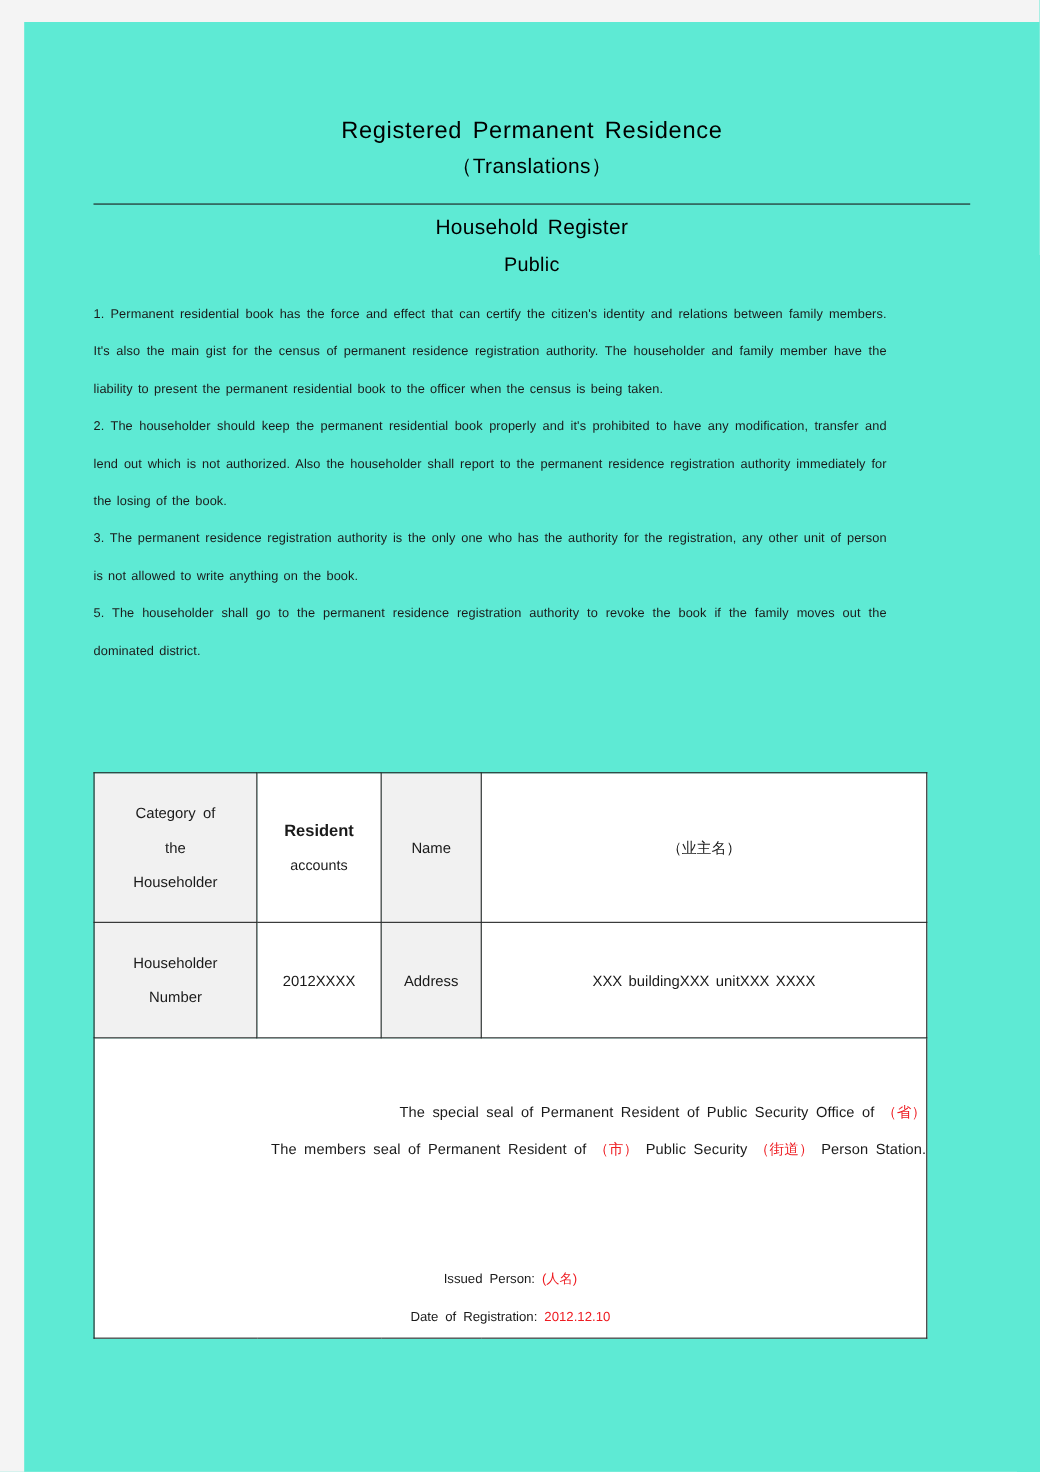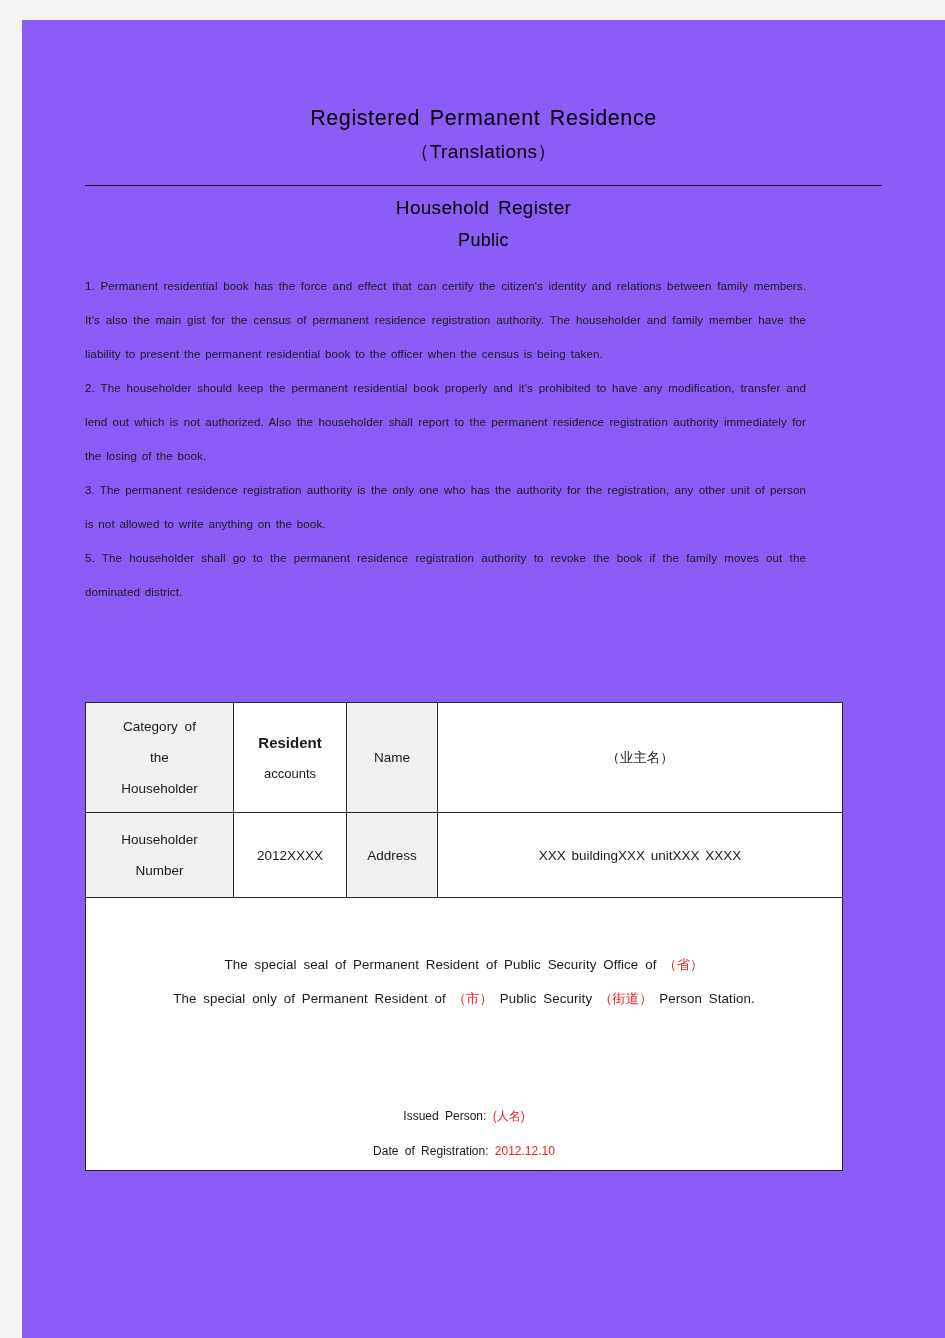--- a/index.html
+++ b/index.html
@@ -13,21 +13,21 @@
     background: #f4f4f4;
     font-family: "Liberation Sans", sans-serif;
     overflow: hidden;
   }
   .page {
     position: absolute;
     left: 22px;
     top: 20px;
     width: 923px;
     height: 1318px;
-    background: #8b5cf6;
+    background: #5eead4;
   }
   .content {
     position: relative;
     width: 923px;
     height: 1318px;
   }
 
   
   .doc-title {
     text-align: center;
@@ -115,21 +115,21 @@
     font-weight: normal;
   }
   .c-label {
     background: #f1f1f1;
   }
   .c-plain {
     background: #ffffff;
   }
   .cell-lines {
     line-height: 31px;
-    padding: 8px 4px;
+    padding: 21px 4px;
     word-spacing: 3px;
   }
   .cell-lines .l-big {
     font-size: 15px;
     font-weight: bold;
   }
   .cell-lines .l-small {
     font-size: 13px;
   }
   .r1 { height: 110px; }
@@ -144,21 +144,21 @@
   }
 
   
   .seal-cell {
     height: 272px;
     vertical-align: top;
     background: #ffffff;
   }
   .seal-inner {
     padding-top: 48px;
-    text-align: center;
+    text-align: right;
   }
   .seal-line {
     font-size: 13.3px;
     color: #1a1a1a;
     line-height: 34px;
     word-spacing: 3px;
     letter-spacing: 0.1px;
   }
   .issued-block {
     padding-top: 83px;
@@ -242,21 +242,21 @@
           <td class="c-plain red-val">XXX  buildingXXX  unitXXX  XXXX</td>
         </tr>
 
         <tr>
           <td class="seal-cell" colspan="4">
             <div class="seal-inner">
               <div class="seal-line">
                 <span>The  special  seal  of  Permanent  Resident  of  Public  Security  Office  of  </span><span class="red">（省）</span>
               </div>
               <div class="seal-line">
-                <span>The  special  only  of  Permanent  Resident  of  </span><span class="red">（市）</span><span>  Public  Security  </span><span class="red">（街道）</span><span>  Person  Station.</span>
+                <span>The  members  seal  of  Permanent  Resident  of  </span><span class="red">（市）</span><span>  Public  Security  </span><span class="red">（街道）</span><span>  Person  Station.</span>
               </div>
             </div>
             <div class="issued-block">
               <div class="issued-line">
                 <span>Issued  Person: </span><span class="red">(人名)</span>
               </div>
               <div class="issued-line">
                 <span>Date  of  Registration: </span><span class="red">2012.12.10</span>
               </div>
             </div>

